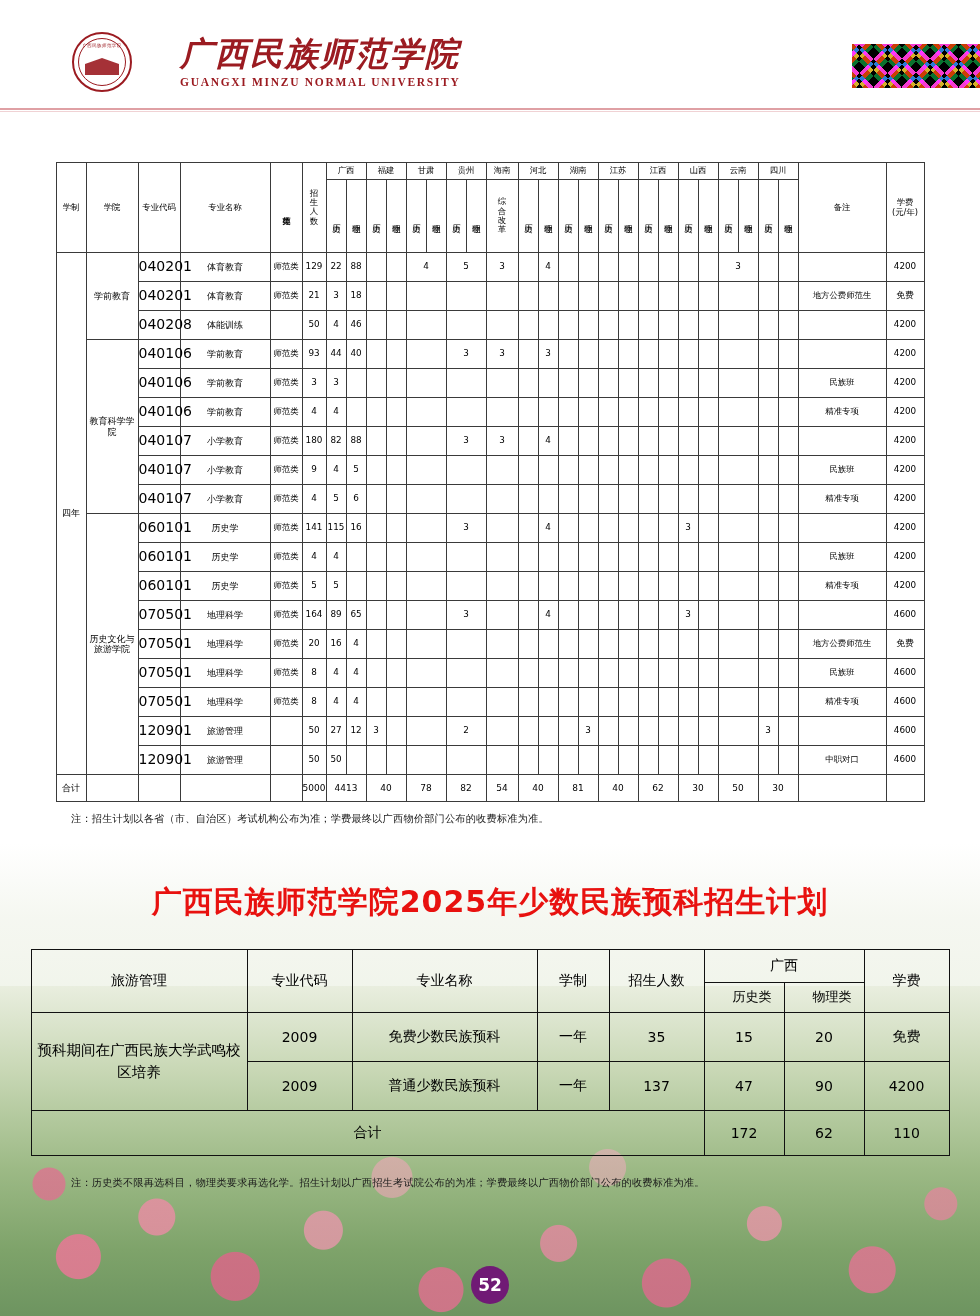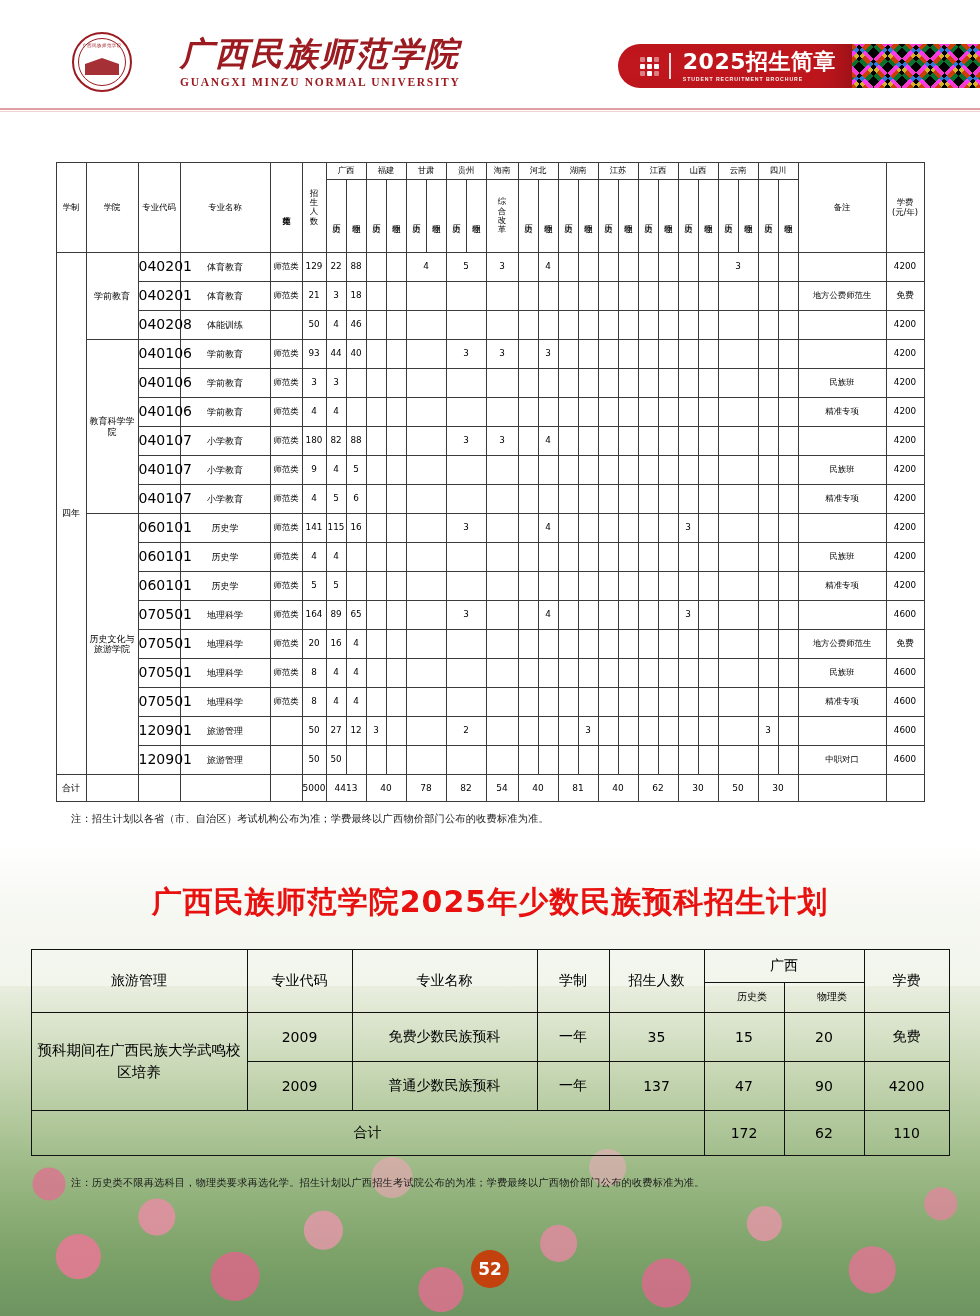--- a/index.html
+++ b/index.html
@@ -122,29 +122,29 @@
   }
 
   .t2{
     margin:26px auto 0 auto;width:838px;
     font-family:"DejaVu Sans","Liberation Sans",sans-serif;
     font-size:14px;color:#000;table-layout:fixed;
   }
   .t2 th,.t2 td{border:1.6px solid #111;text-align:center;vertical-align:middle;padding:0;}
   .t2 th{font-weight:normal;}
   .t2 .r-head{height:62px;}
-  .t2 .r-sub{height:28px;font-size:10px;padding-left:16px;}
+  .t2 .r-sub{height:28px;font-size:13px;padding-left:16px;}
   .t2 tbody td{height:48px;}
   .t2 .tot td{height:44px;}
   .t2 .loc{font-size:14.5px;line-height:1.45;}
 
   .pagenum{
     position:absolute;left:50%;transform:translateX(-50%);
-    bottom:28px;width:38px;height:38px;border-radius:50%;
-    background:#c2410c;color:#fff;display:flex;align-items:center;justify-content:center;
+    bottom:12px;width:38px;height:38px;border-radius:50%;
+    background:#701a75;color:#fff;display:flex;align-items:center;justify-content:center;
     font-family:"DejaVu Sans","Liberation Sans",sans-serif;font-size:17px;font-weight:bold;z-index:4;
   }
 </style>
 </head>
 <body>
 
 <div class="photo-bg"></div>
 <div class="photo-fade"></div>
 
 <div class="header">
@@ -154,38 +154,20 @@
       <div class="seal-bld"></div>
       <div class="seal-bot"></div>
     </div>
     <div class="hdr-text">
       <div class="cn-name">广西民族师范学院</div>
       <div class="en-name">GUANGXI MINZU NORMAL UNIVERSITY</div>
     </div>
   </div>
 
   <div class="banner">
-    <div class="banner-red">
-      <div class="banner-dots">
-        <i class="dim"></i>
-          <i></i>
-          <i class="dim"></i>
-        <i></i>
-          <i></i>
-          <i></i>
-        <i class="dim"></i>
-          <i></i>
-          <i class="dim"></i>
-      </div>
-      <div class="banner-sep"></div>
-      <div>
-        <div class="banner-main"><span>2025</span><span>招生简章</span></div>
-        <div class="banner-sub">STUDENT RECRUITMENT BROCHURE</div>
-      </div>
-    </div>
     <div class="banner-pat"></div>
   </div>
 
   <div class="hdr-rule"></div>
   <div class="hdr-rule2"></div>
 </div>
 
 <div class="content">
 
   <table class="t1">

